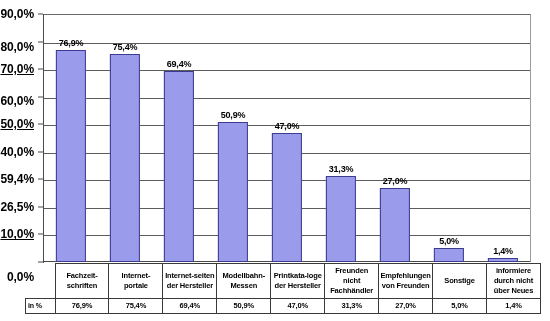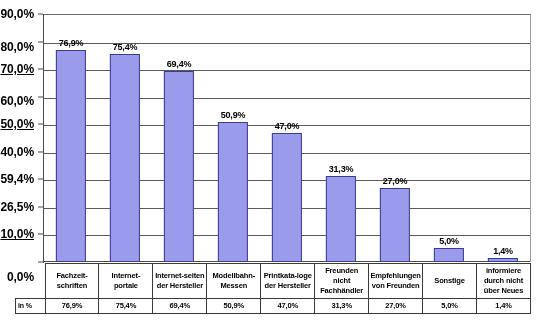--- a/index.html
+++ b/index.html
@@ -118,21 +118,21 @@
     font-size: 9px;
     font-weight: bold;
     color: #000;
     white-space: nowrap;
     letter-spacing: -0.2px;
   }
 
   
   #data-table {
     position: absolute;
-    left: 15px;
+    left: 25px;
     top: 263px;
     width: 516px;
     border-collapse: collapse;
     table-layout: fixed;
   }
   #data-table td {
     border: 1px solid #3a3a3a;
     text-align: center;
     vertical-align: middle;
     font-size: 7.5px;

